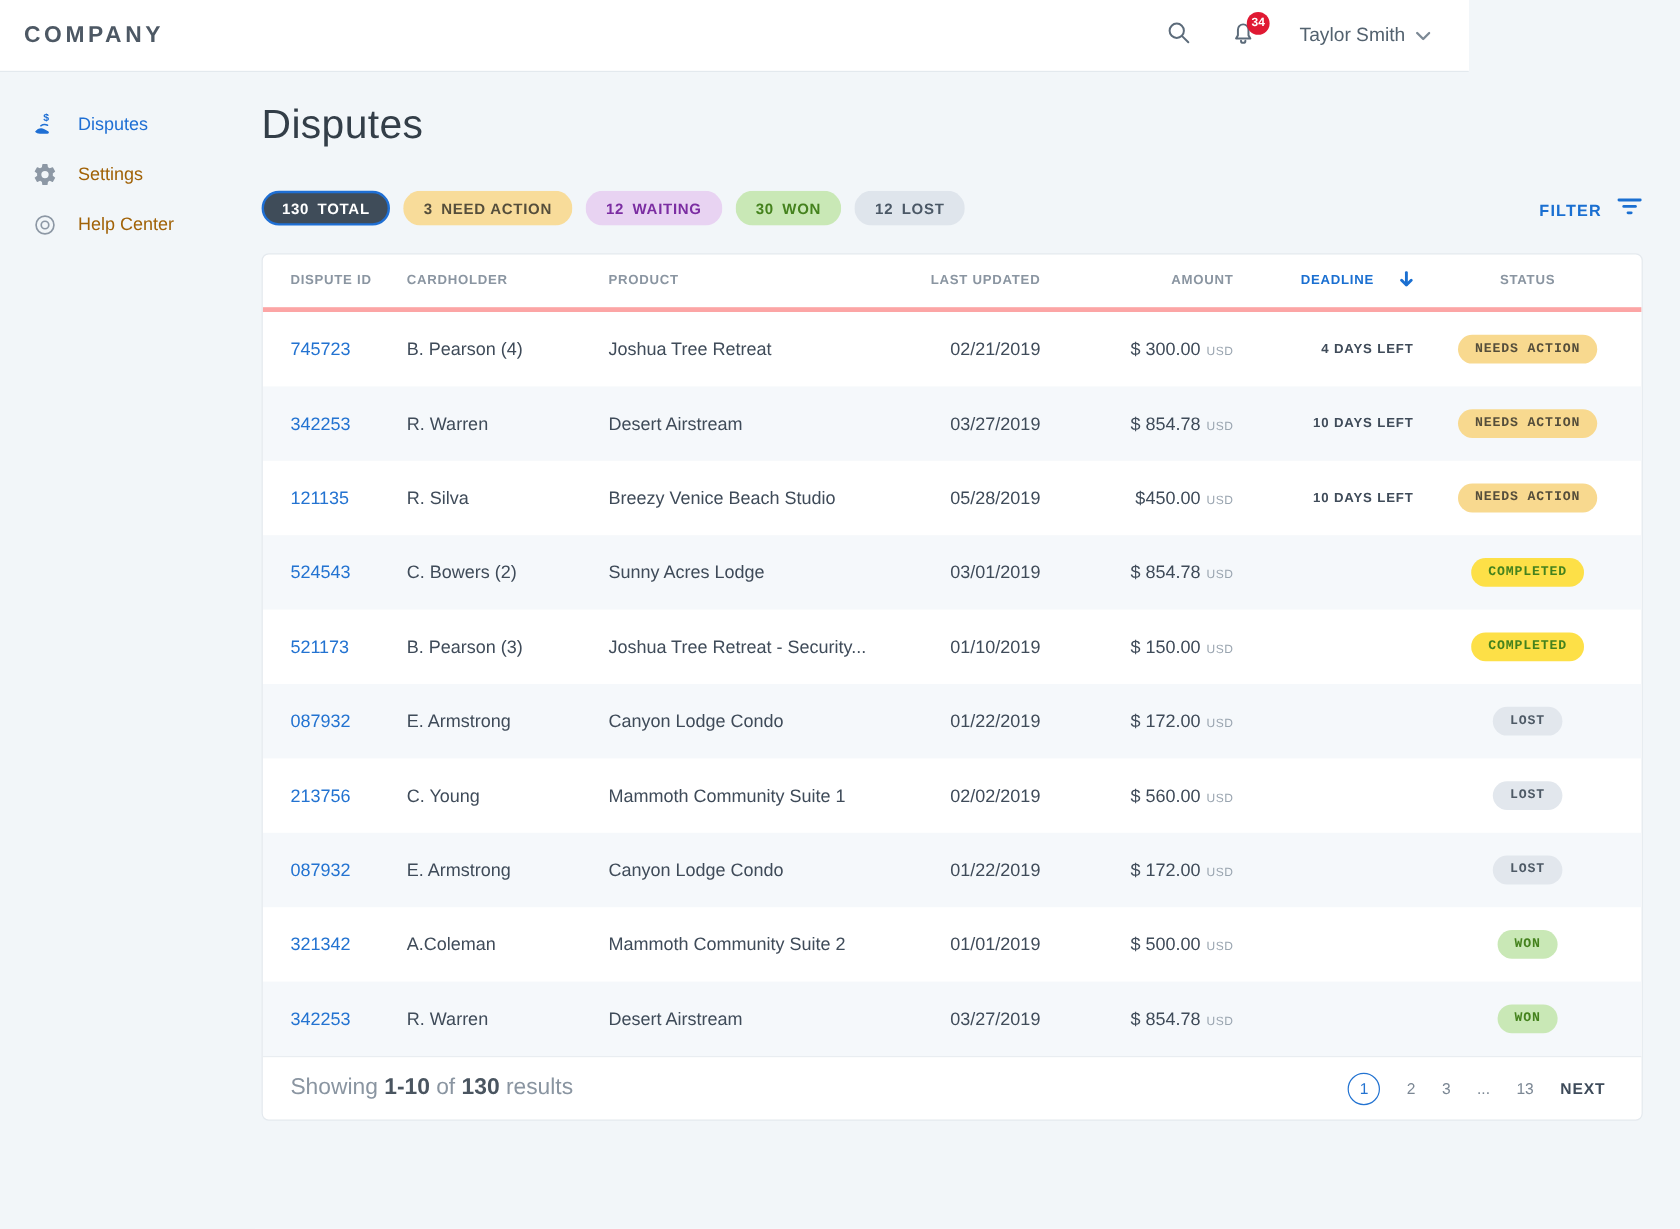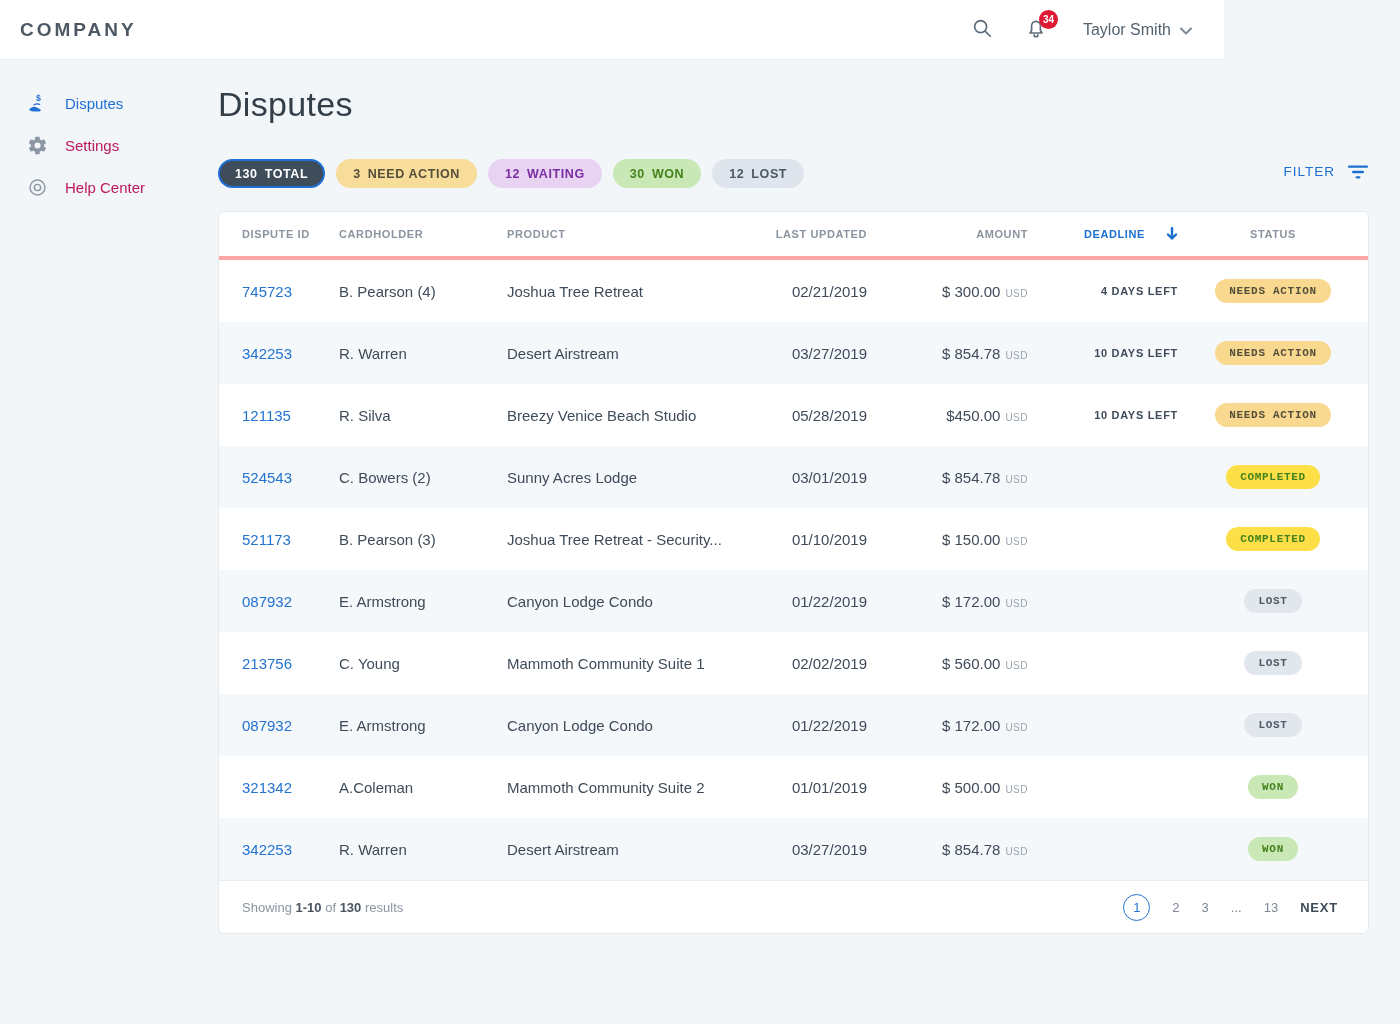--- a/index.html
+++ b/index.html
@@ -30,21 +30,21 @@
   }
   .user-menu { display: flex; align-items: center; gap: 9px; cursor: pointer; margin-left: 6px; }
   .user-name { font-size: 16px; color: #53626f; }
   .chev svg { width: 12px; height: 8px; stroke: #7d8a96; fill: none; stroke-width: 2; stroke-linecap: round; stroke-linejoin: round; }
 
   
   .sidebar { position: fixed; top: 60px; left: 0; width: 218px; height: 964px; padding-top: 22px; }
   .side-item {
     display: flex; align-items: center; gap: 17px;
     padding: 10px 12px 10px 26px; cursor: pointer;
-    font-size: 15px; color: #be185d;
+    font-size: 15px; color: #a16207;
   }
   .side-item .s-icon { width: 22px; height: 22px; color: #8d98a5; display: flex; align-items: center; justify-content: center; }
   .side-item .s-icon svg { width: 21px; height: 21px; }
   .side-item.active, .side-item.active .s-icon { color: #1f6fd4; }
 
   
   .main { margin-left: 218px; padding: 85px 31px 0 0; }
   .page-title { font-size: 34px; font-weight: 400; color: #333e48; letter-spacing: 0.3px; }
 
   .chips-row { display: flex; align-items: center; margin-top: 35px; height: 29px; }
@@ -55,21 +55,21 @@
     font-size: 12.5px; font-weight: bold; letter-spacing: 0.6px;
     border: 2px solid transparent;
   }
   .chip .c-count { margin-right: 7px; }
   .chip.v-total { background: #3f4c59; color: #ffffff; border-color: #1f6fd4; }
   .chip.v-need-action { background: #f8dc9a; color: #554e3b; }
   .chip.v-waiting { background: #e8d3f2; color: #7b2da2; }
   .chip.v-won { background: #c9e8b6; color: #44821d; }
   .chip.v-lost { background: #dfe5ec; color: #4b5866; }
 
-  .filter-btn { display: flex; align-items: flex-start; gap: 12px; color: #1a6fd1; font-size: 13.5px; font-weight: normal; letter-spacing: 1px; cursor: pointer; }
+  .filter-btn { display: flex; align-items: flex-end; gap: 12px; color: #1a6fd1; font-size: 13.5px; font-weight: bold; letter-spacing: 1px; cursor: pointer; }
   .filter-btn svg { width: 22px; height: 16px; stroke: #1a6fd1; stroke-width: 2.6; stroke-linecap: round; }
 
   
   .card {
     margin-top: 23px; width: 1151px; background: #fff;
     border: 1px solid #e4e9ee; border-radius: 6px; overflow: hidden;
   }
   .t-grid {
     display: grid;
     grid-template-columns: 97px 168px 250px 110px 161px 150px 190px 1fr;
@@ -106,21 +106,21 @@
     background: transparent; cursor: pointer; display: flex; align-items: center; justify-content: center;
     color: #6f7c88; font-size: 16px; line-height: 1;
   }
 
   
   .t-foot {
     height: 53px; border-top: 1px solid #e9edf1;
     display: flex; align-items: center; justify-content: space-between;
     padding: 0 30px 0 23px;
   }
-  .showing { font-size: 13px; color: #8a95a1; }
+  .showing { font-size: 19px; color: #8a95a1; }
   .showing b { color: #4a5560; }
   .pagination { display: flex; align-items: center; gap: 22px; font-size: 13px; color: #7b8794; }
   .page-item { cursor: pointer; }
   .page-item.current {
     width: 27px; height: 27px; border: 1px solid #2373d1; border-radius: 50%;
     color: #2373d1; display: flex; align-items: center; justify-content: center;
   }
   .next-btn { font-size: 13px; font-weight: bold; letter-spacing: 0.8px; color: #3e4b5a; cursor: pointer; }
 </style>
 </head>

